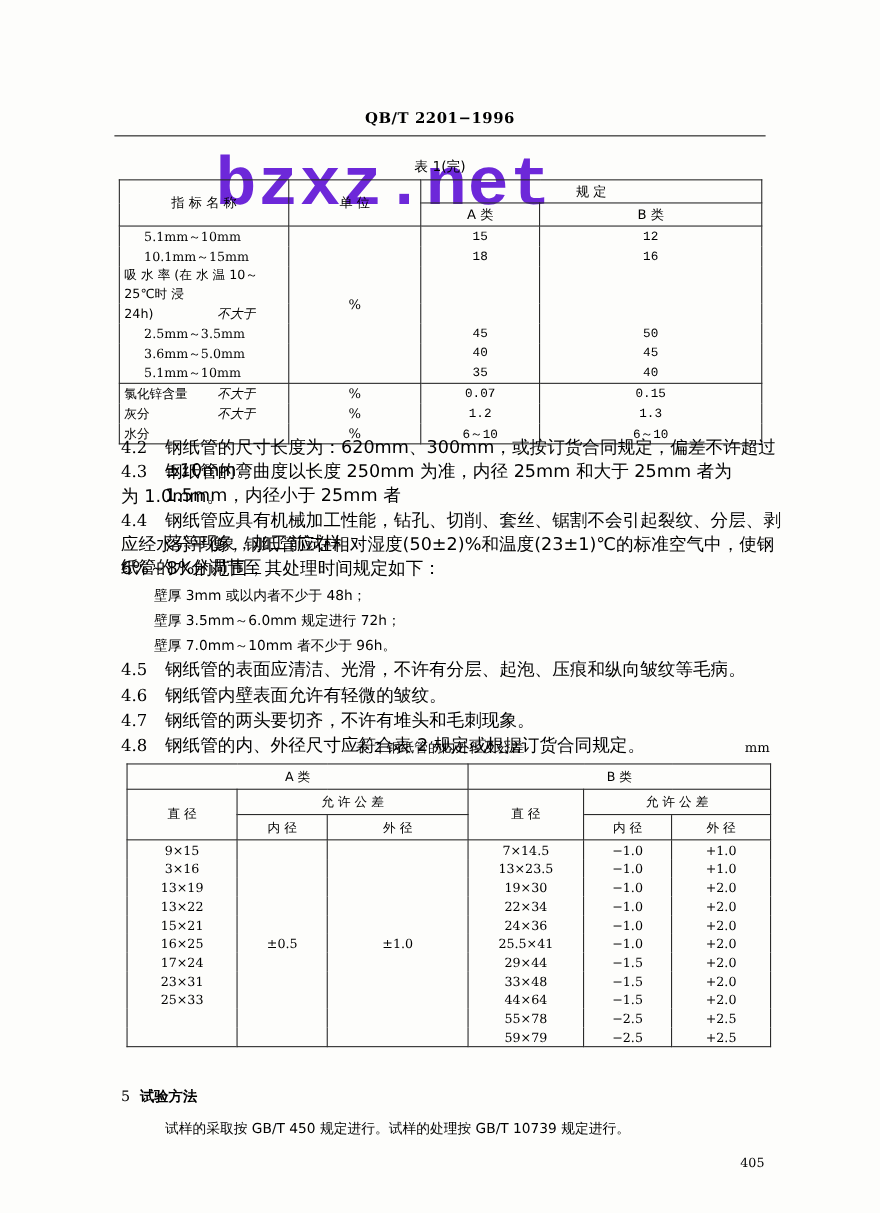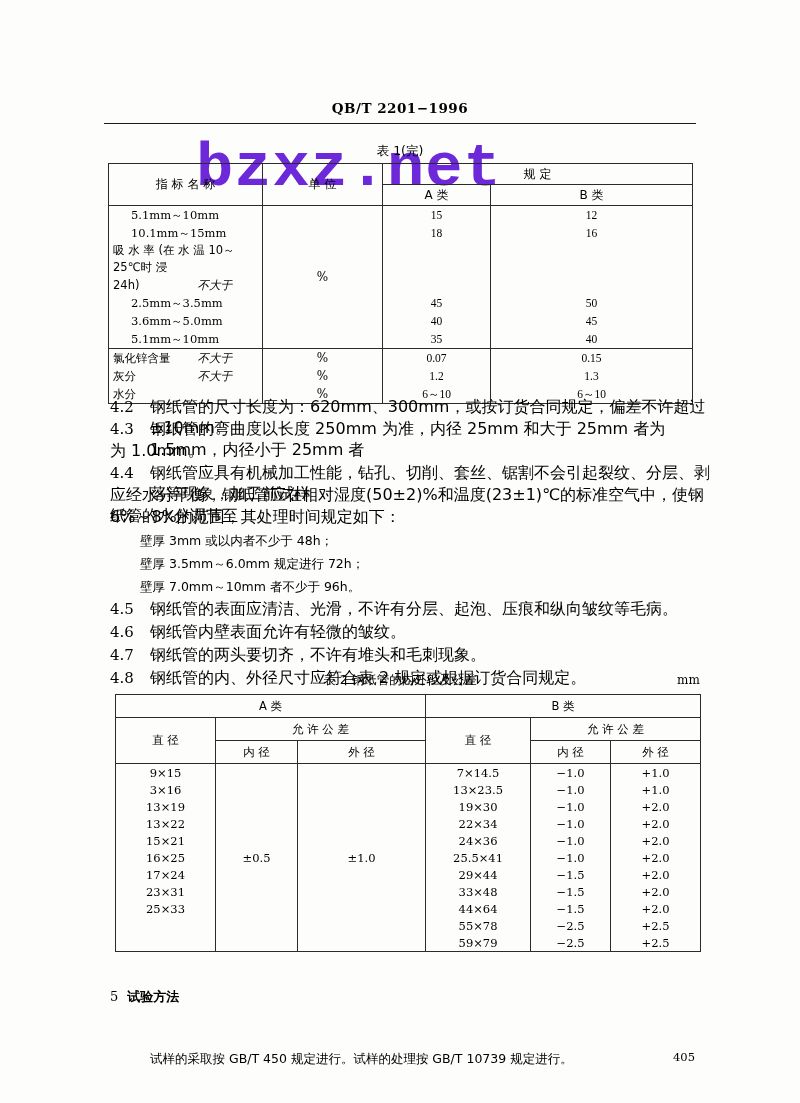--- a/index.html
+++ b/index.html
@@ -106,21 +106,21 @@
     font-family: "DejaVu Serif", "Liberation Serif", serif;
     font-size: 11.5px;
   }
   #table1 .grouplabel {
     padding-left: 4px;
     font-size: 11.5px;
     line-height: 17px;
   }
   #table1 .grouplabel .trail { float: right; padding-right: 30px; font-style: italic; }
   #table1 .num {
-    font-family: Liberation Serif, serif;
+    font-family: Liberation Mono, monospace;
     font-size: 11.5px;
   }
   #table1 .unitcell {
     font-family: "DejaVu Serif", "Liberation Serif", serif;
     font-size: 12px;
   }
 
   
   #table2 { left: 115px; top: 694px; width: 585px; }
   #table2 td { height: 17px; font-size: 11.5px; }
@@ -391,18 +391,18 @@
           <td class="ctr num no-top">59×79</td>
           <td class="ctr num no-top">−2.5</td>
           <td class="ctr num no-top">+2.5</td>
         </tr>
       </tbody>
     </table>
 
     <div class="section-head" style="left:110px; top:988px;">
       <span class="snum">5</span><span>试验方法</span>
     </div>
-    <div class="clause-body" style="left:150px; top:1015px; width:560px; font-size:12.5px; line-height:21.5px;margin-top:33px;">试样的采取按 GB/T 450 规定进行。试样的处理按 GB/T 10739 规定进行。</div>
+    <div class="clause-body" style="left:150px; top:1015px; width:560px; font-size:12.5px; line-height:21.5px;">试样的采取按 GB/T 450 规定进行。试样的处理按 GB/T 10739 规定进行。</div>
 
     <div class="page-number" style="left:673px; top:1050px;">405</div>
 
   </div>
 </div>
 
 </body></html>

